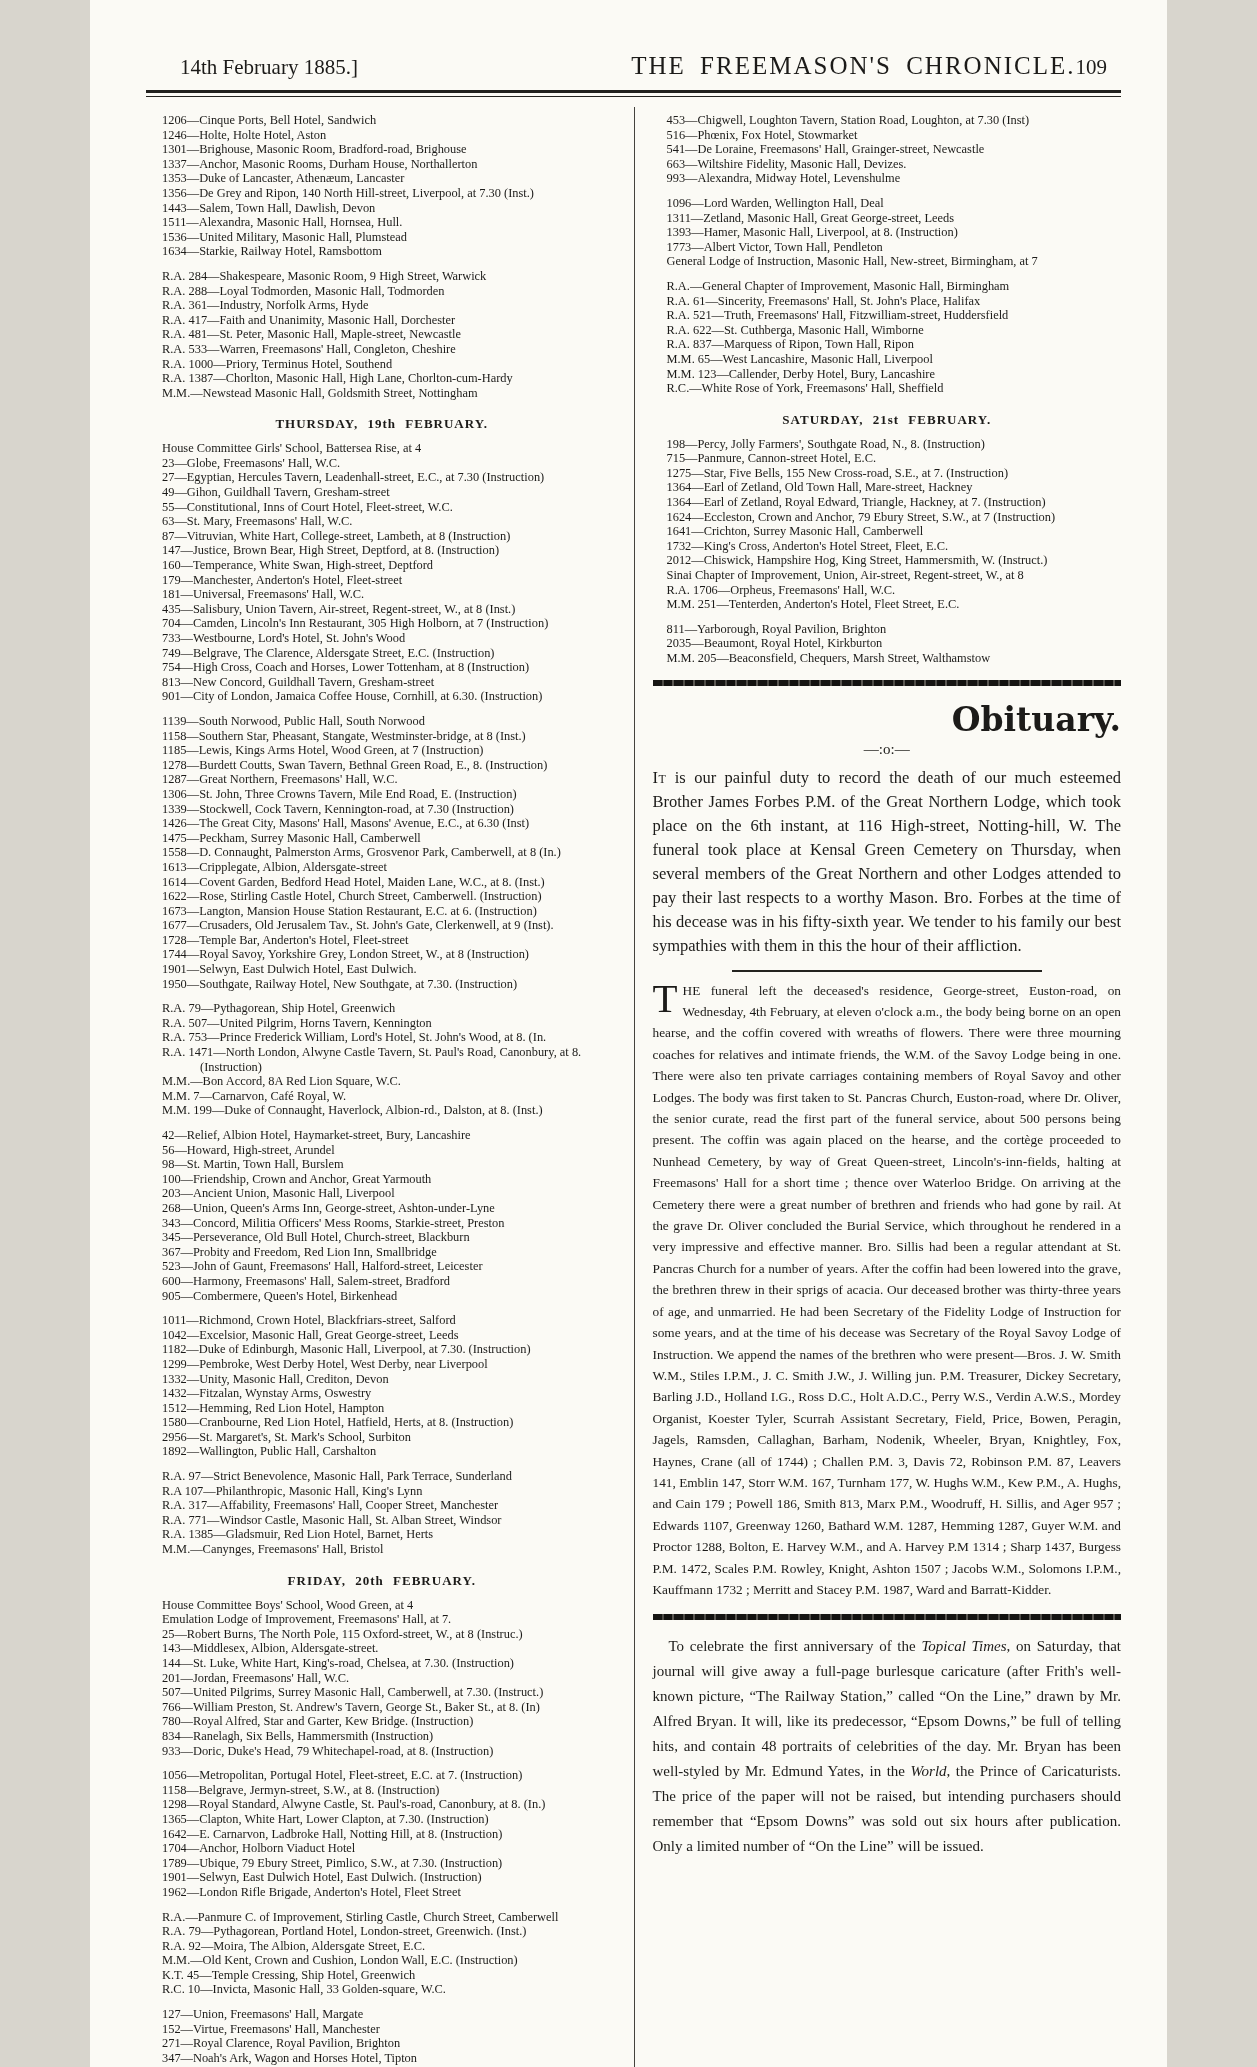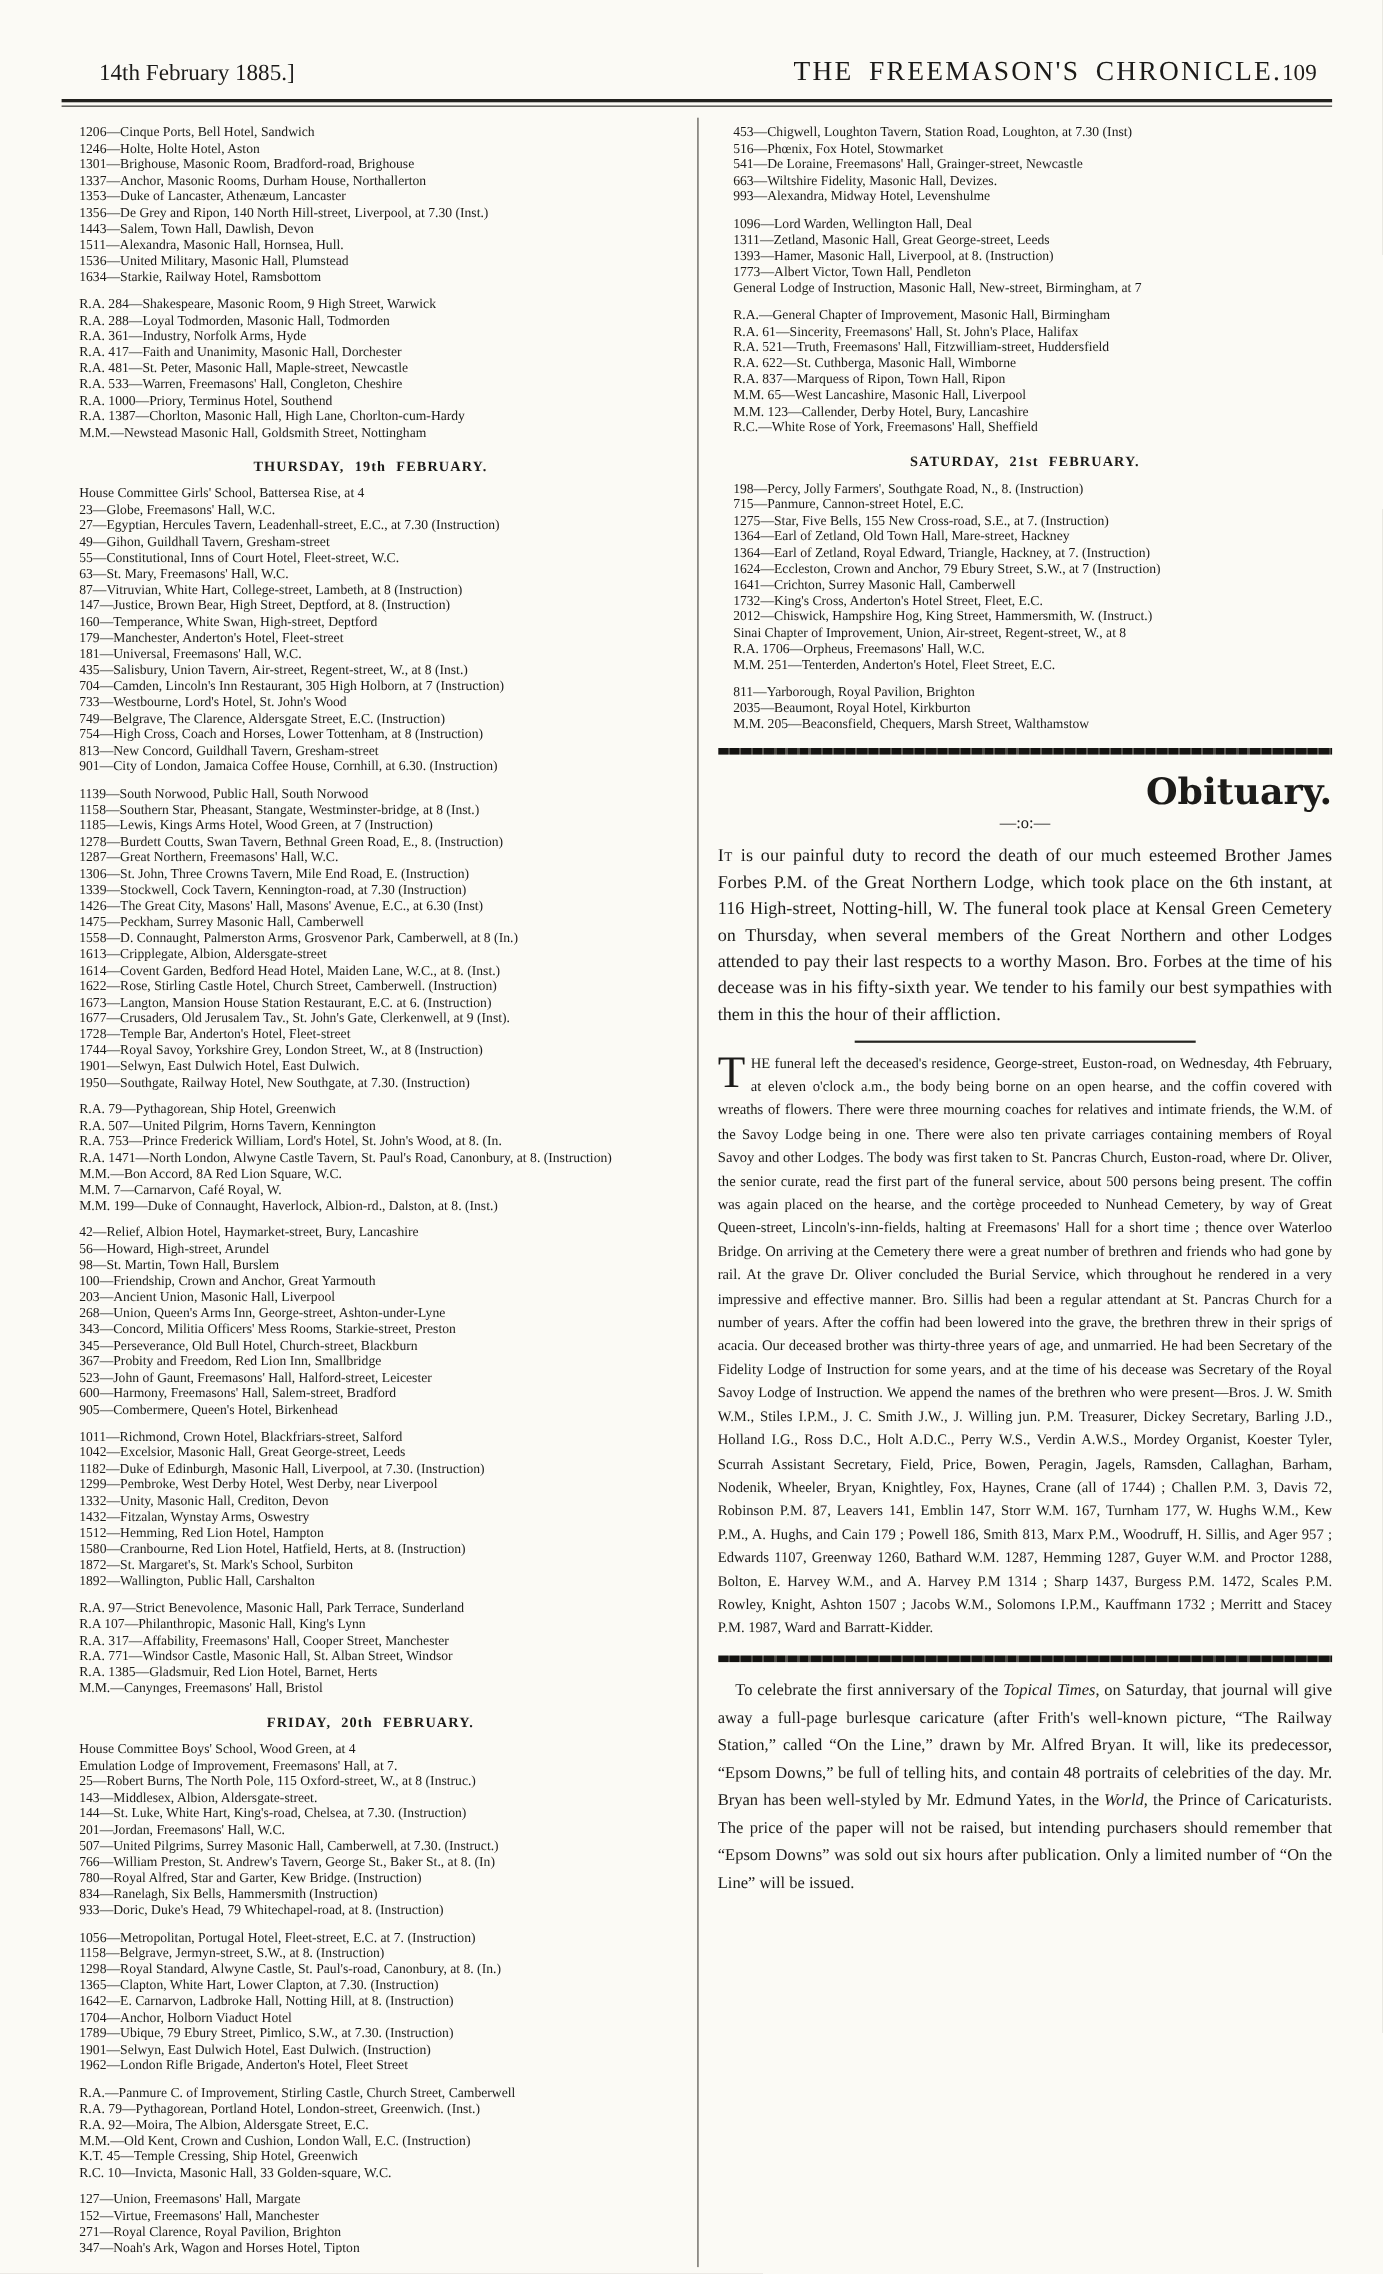--- a/index.html
+++ b/index.html
@@ -1,17 +1,17 @@
 <!DOCTYPE html>
 <html><head>
 <meta charset="utf-8">
 <style>
   html,body{margin:0;padding:0;background:#d8d5cd;}
   .page{
-    width:1257px;height:2067px;margin:0 auto;box-sizing:border-box;
+    width:1077px;height:2067px;margin:0 auto;box-sizing:border-box;
     background:#fbfaf5;color:#1c1b19;
     font-family:"Liberation Serif","DejaVu Serif",serif;
     padding:52px 46px 30px 56px;overflow:hidden;position:relative;
   }
   
   .hdr{display:flex;align-items:baseline;margin:0 14px 0 34px;}
   .hdr-date{font-size:21px;white-space:nowrap;}
   .hdr-title{flex:1;text-align:right;font-size:25px;letter-spacing:2px;word-spacing:6px;white-space:nowrap;}
   .hdr-page{font-size:21px;white-space:nowrap;}
   .double-rule{border-top:3px solid #22211e;border-bottom:1px solid #22211e;height:3px;margin:10px 0 10px;}
@@ -142,21 +142,21 @@
         </div>
         <div class="list-block">
           <div class="entry">1011—Richmond, Crown Hotel, Blackfriars-street, Salford</div>
           <div class="entry">1042—Excelsior, Masonic Hall, Great George-street, Leeds</div>
           <div class="entry">1182—Duke of Edinburgh, Masonic Hall, Liverpool, at 7.30. (Instruction)</div>
           <div class="entry">1299—Pembroke, West Derby Hotel, West Derby, near Liverpool</div>
           <div class="entry">1332—Unity, Masonic Hall, Crediton, Devon</div>
           <div class="entry">1432—Fitzalan, Wynstay Arms, Oswestry</div>
           <div class="entry">1512—Hemming, Red Lion Hotel, Hampton</div>
           <div class="entry">1580—Cranbourne, Red Lion Hotel, Hatfield, Herts, at 8. (Instruction)</div>
-          <div class="entry">1872—St. Margaret's, St. Mark's School, Surbiton</div>
+          <div class="entry">2956—St. Margaret's, St. Mark's School, Surbiton</div>
           <div class="entry">1892—Wallington, Public Hall, Carshalton</div>
         </div>
         <div class="list-block">
           <div class="entry">R.A. 97—Strict Benevolence, Masonic Hall, Park Terrace, Sunderland</div>
           <div class="entry">R.A 107—Philanthropic, Masonic Hall, King's Lynn</div>
           <div class="entry">R.A. 317—Affability, Freemasons' Hall, Cooper Street, Manchester</div>
           <div class="entry">R.A. 771—Windsor Castle, Masonic Hall, St. Alban Street, Windsor</div>
           <div class="entry">R.A. 1385—Gladsmuir, Red Lion Hotel, Barnet, Herts</div>
           <div class="entry">M.M.—Canynges, Freemasons' Hall, Bristol</div>
         </div>

